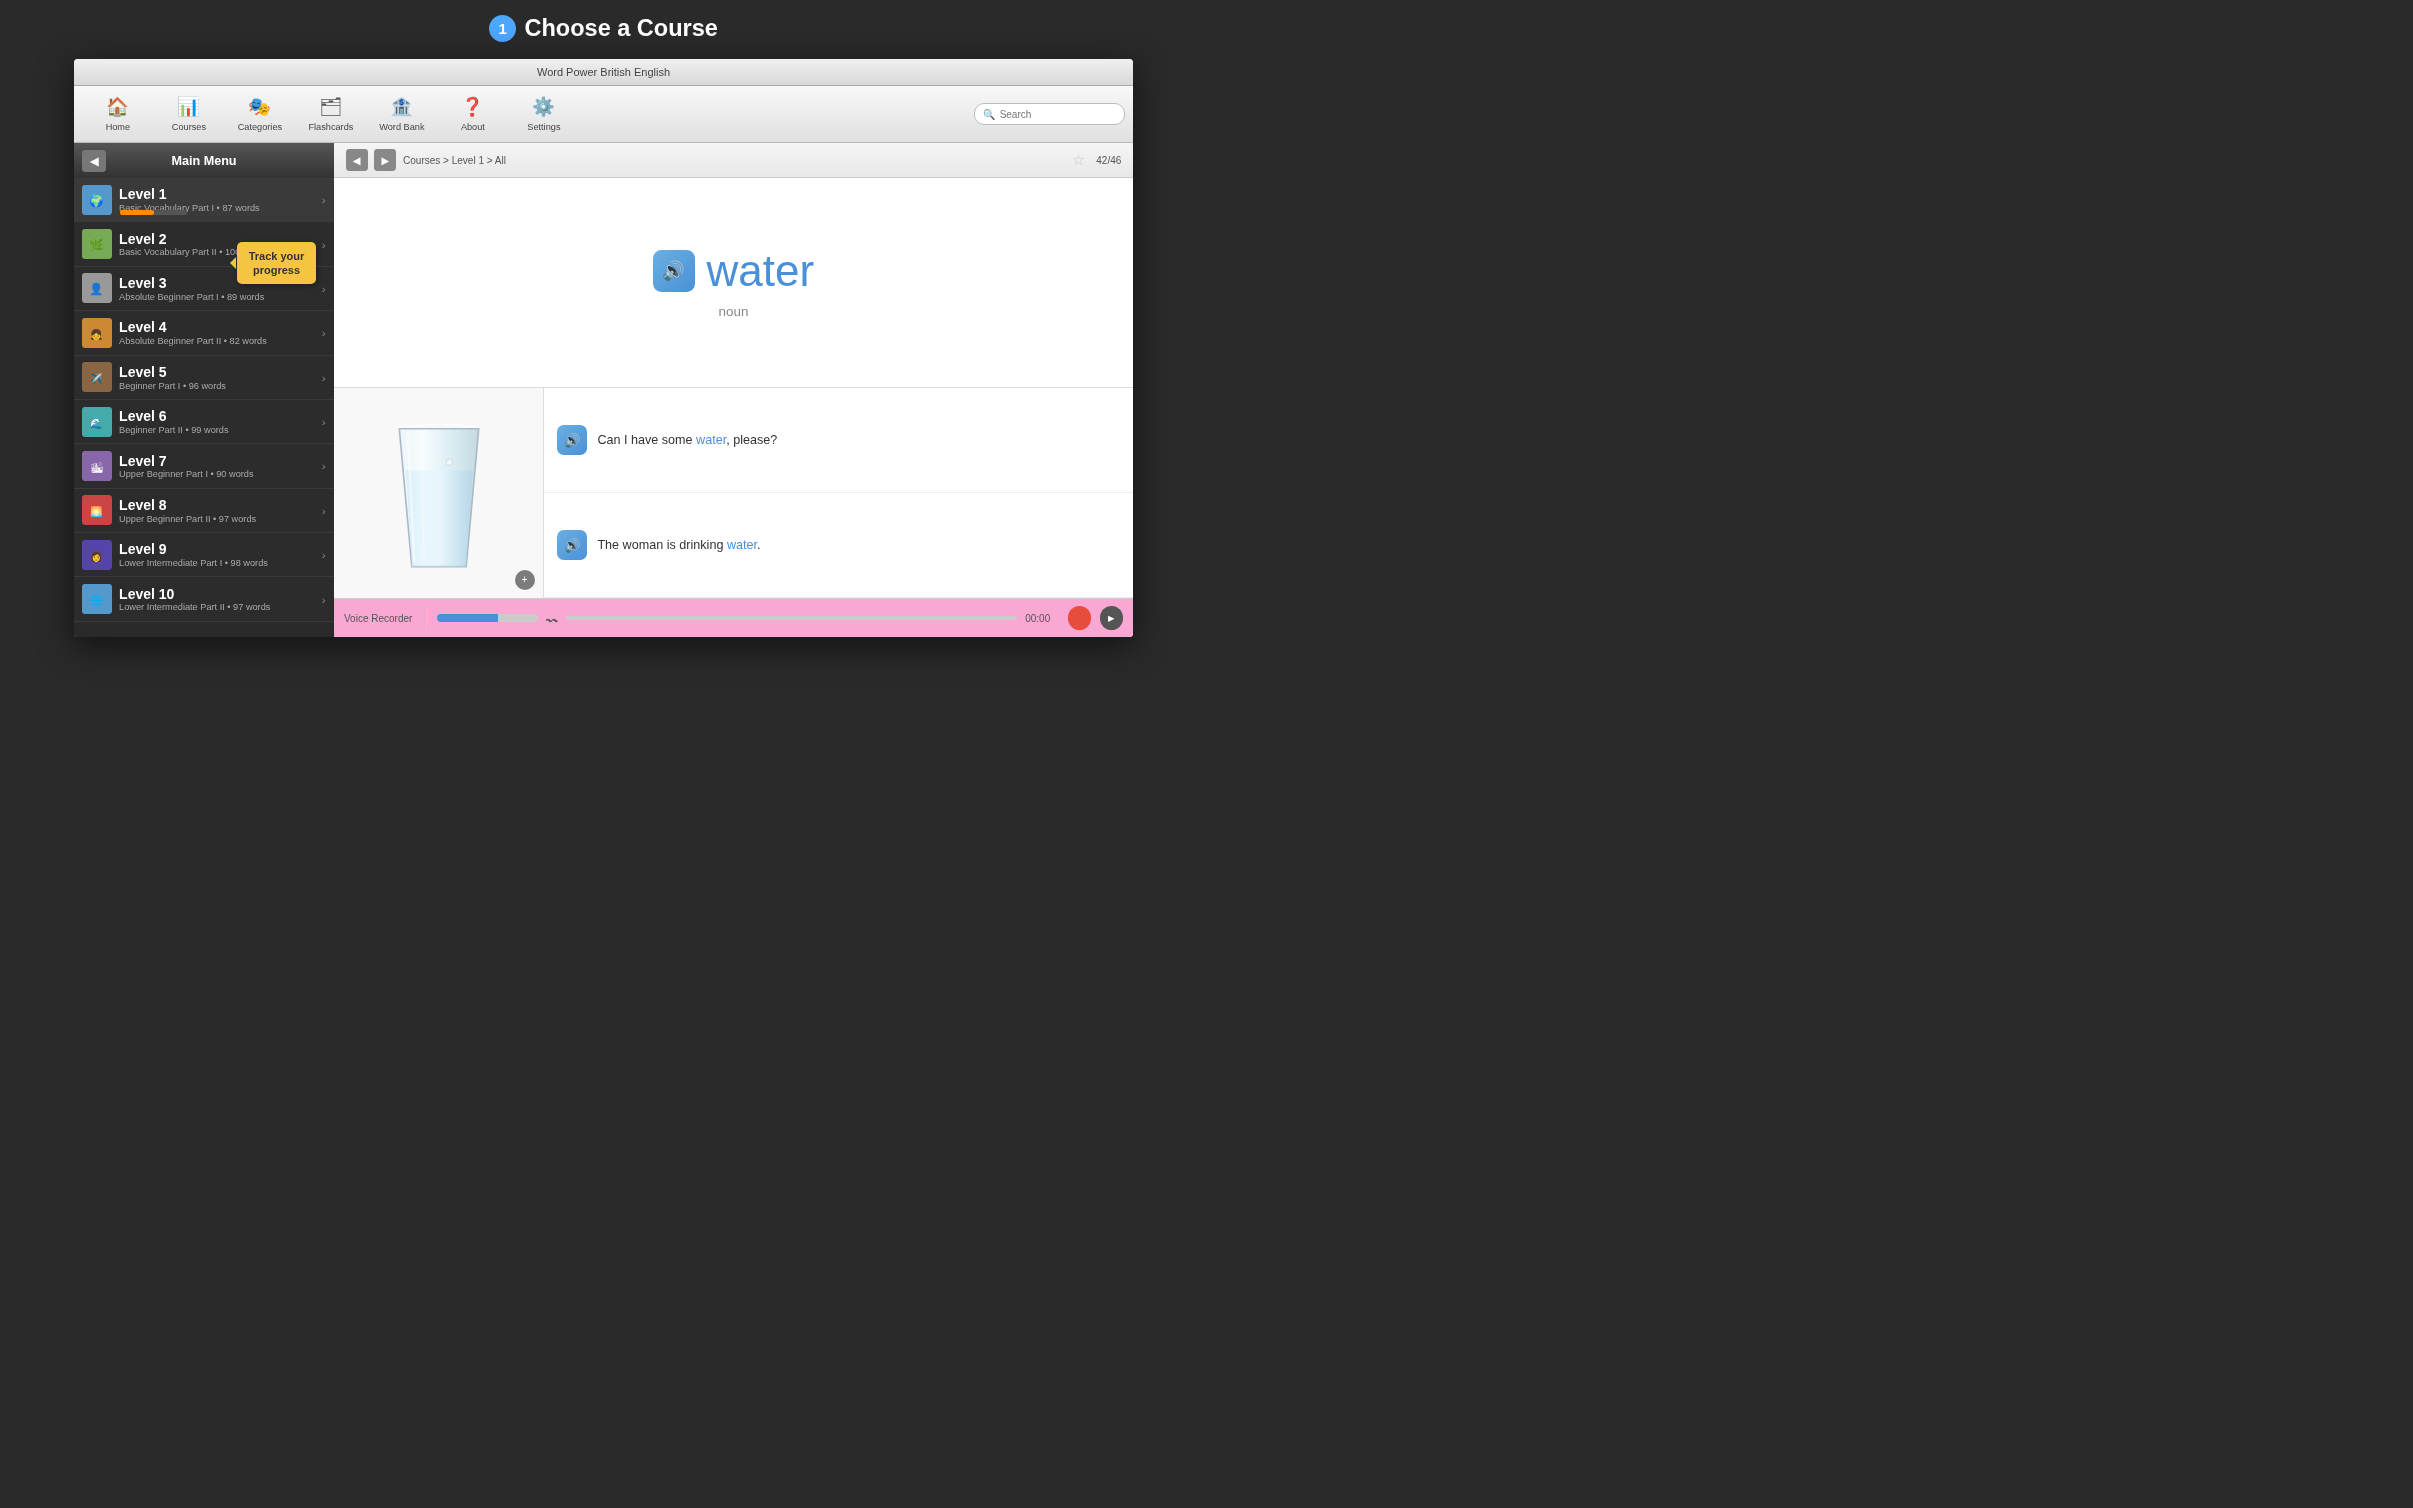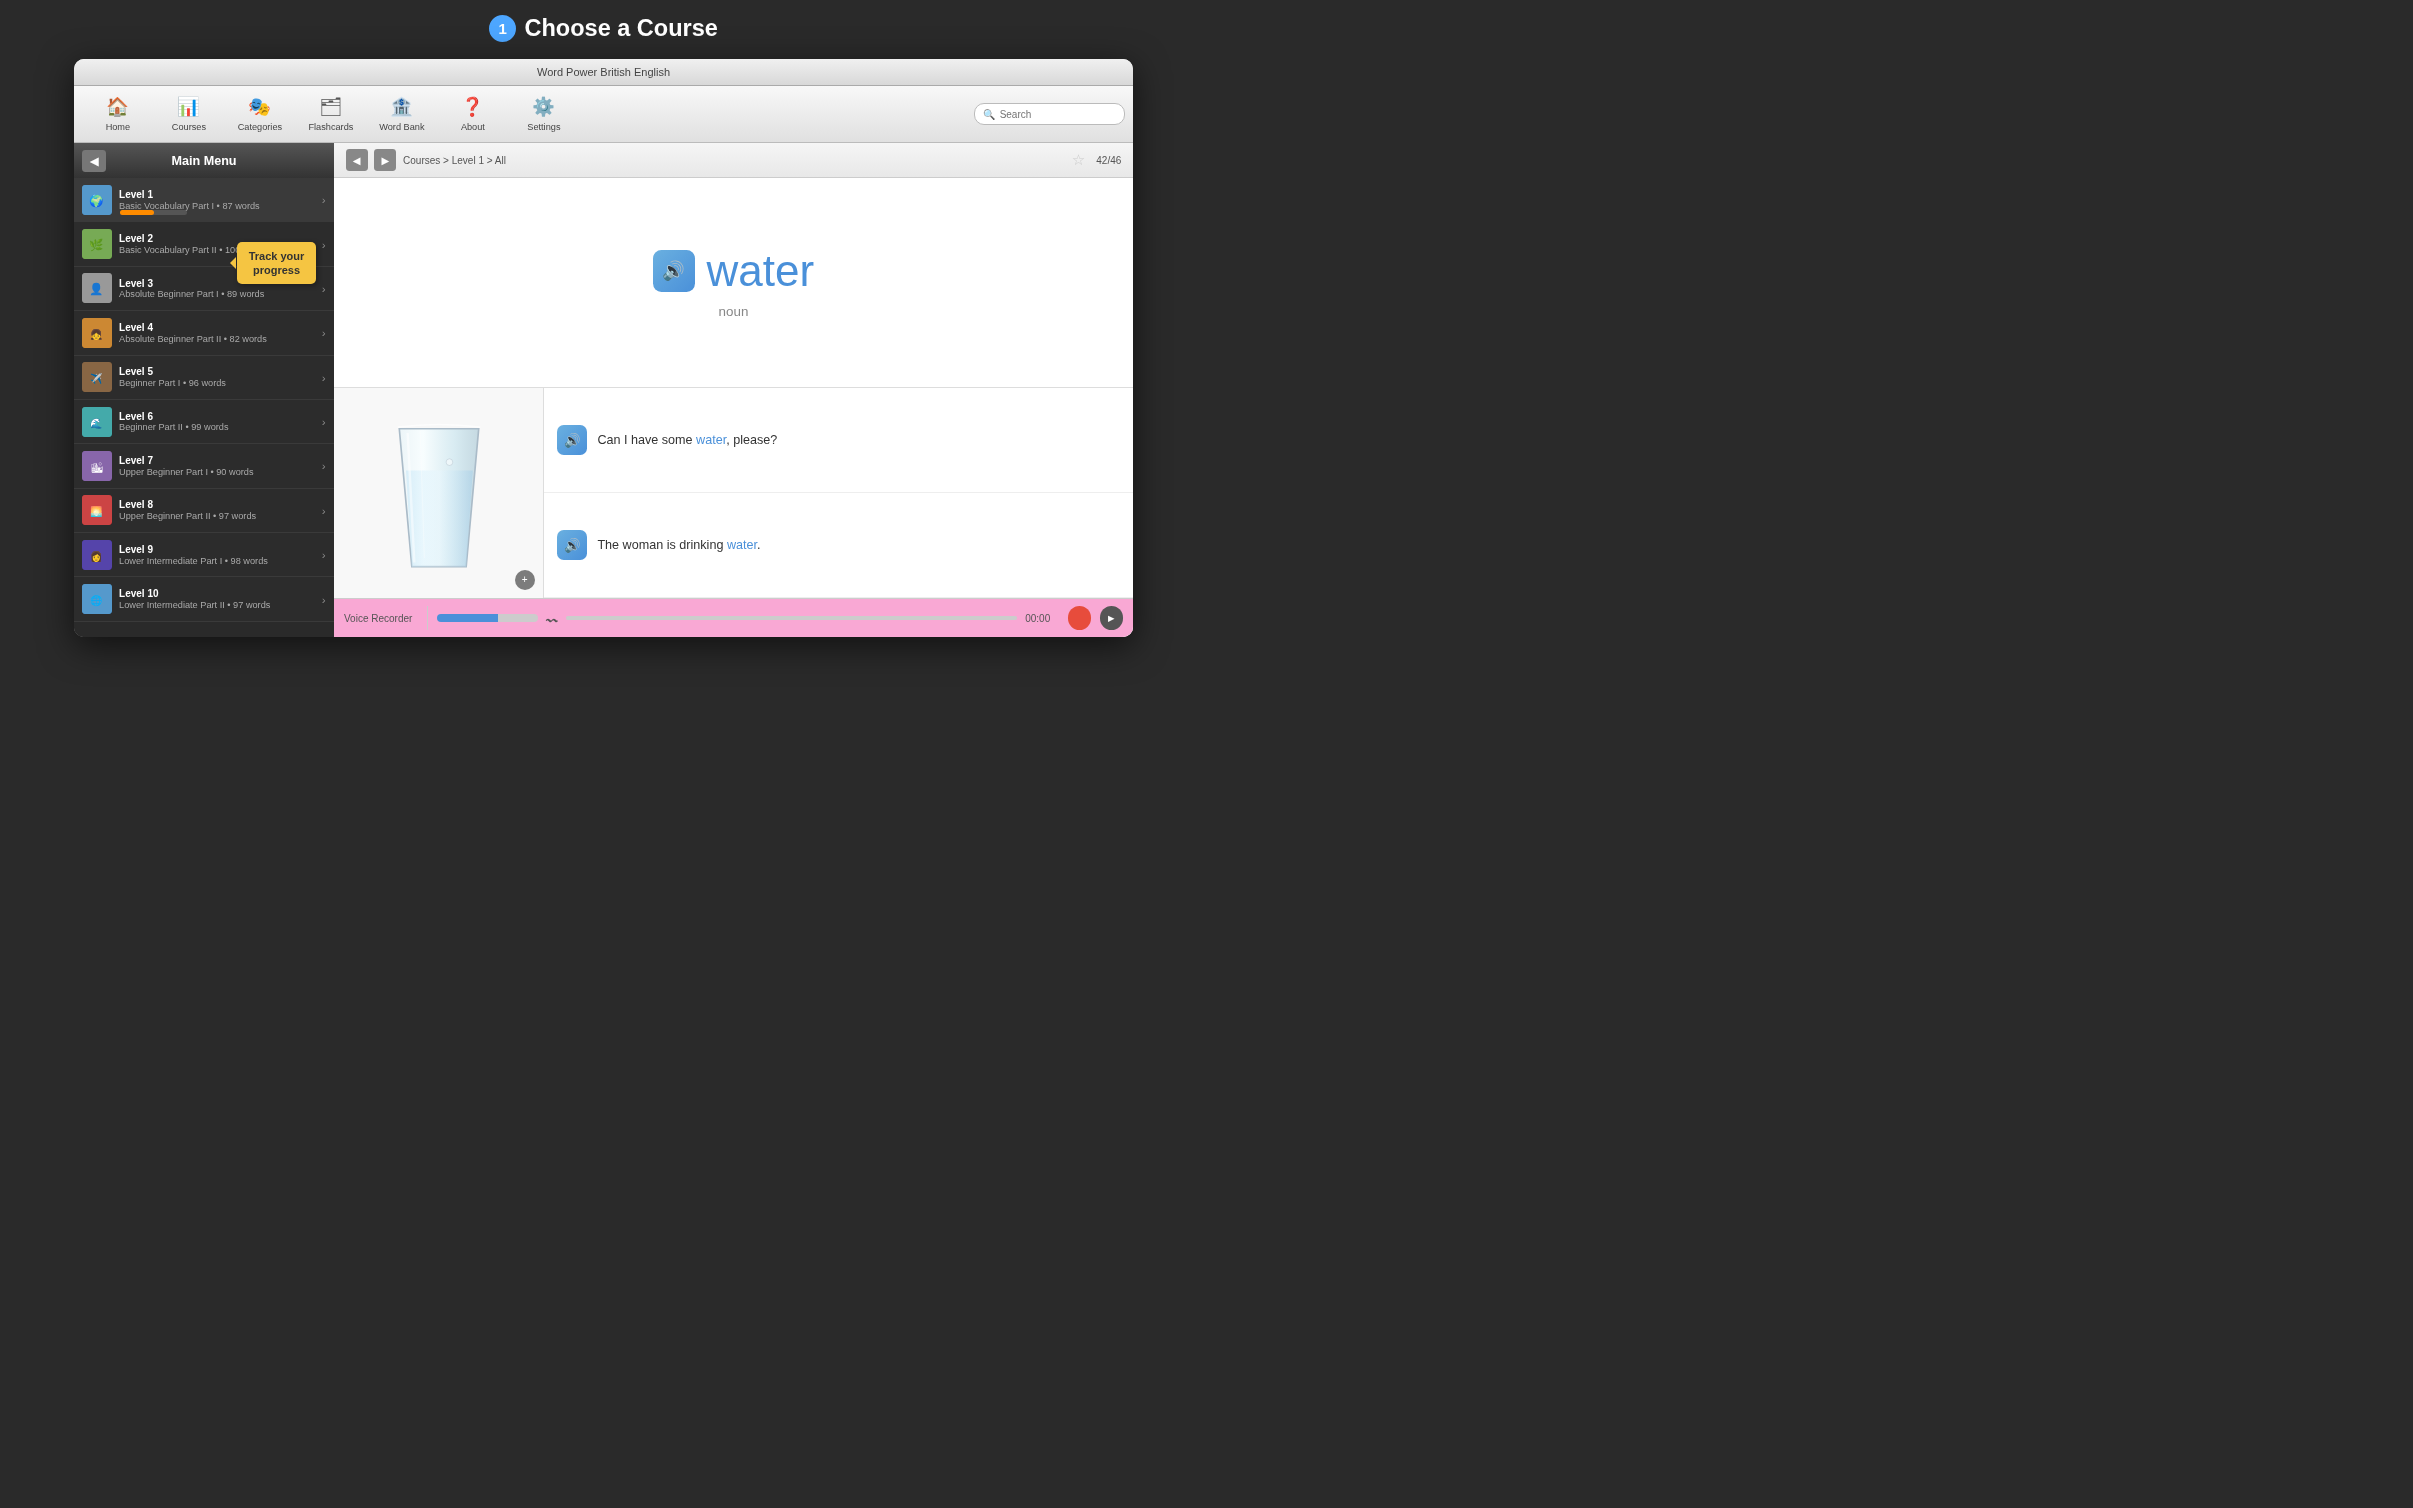--- a/index.html
+++ b/index.html
@@ -37,21 +37,21 @@
     }
 
     
     .main-window {
       position: absolute;
       top: 59px;
       left: 74px;
       width: 1059px;
       height: 578px;
       background: #e8e8e8;
-      border-radius: 10px;
+      border-radius: 4px;
       overflow: hidden;
       box-shadow: 0 8.4px 34px rgba(0,0,0,0.6);
     }
 
     
     .title-bar {
       background: linear-gradient(to bottom, #f0f0f0, #d8d8d8);
       height: 27px;
       display: flex;
       align-items: center;
@@ -167,21 +167,21 @@
       width: 30px; height: 30px;
       border-radius: 3.4px;
       background: #555;
       flex-shrink: 0;
       overflow: hidden;
       display: flex; align-items: center; justify-content: center;
     }
     .sidebar-item-info { flex: 1; min-width: 0; }
     .sidebar-item-title {
       color: white;
-      font-size: 10px;
+      font-size: 14px;
       font-weight: 600;
     }
     .sidebar-item-sub {
       color: #aaa;
       font-size: 9.2px;
       margin-top: 0.8px;
     }
     .sidebar-item-arrow {
       color: #888;
       font-size: 11.7px;

